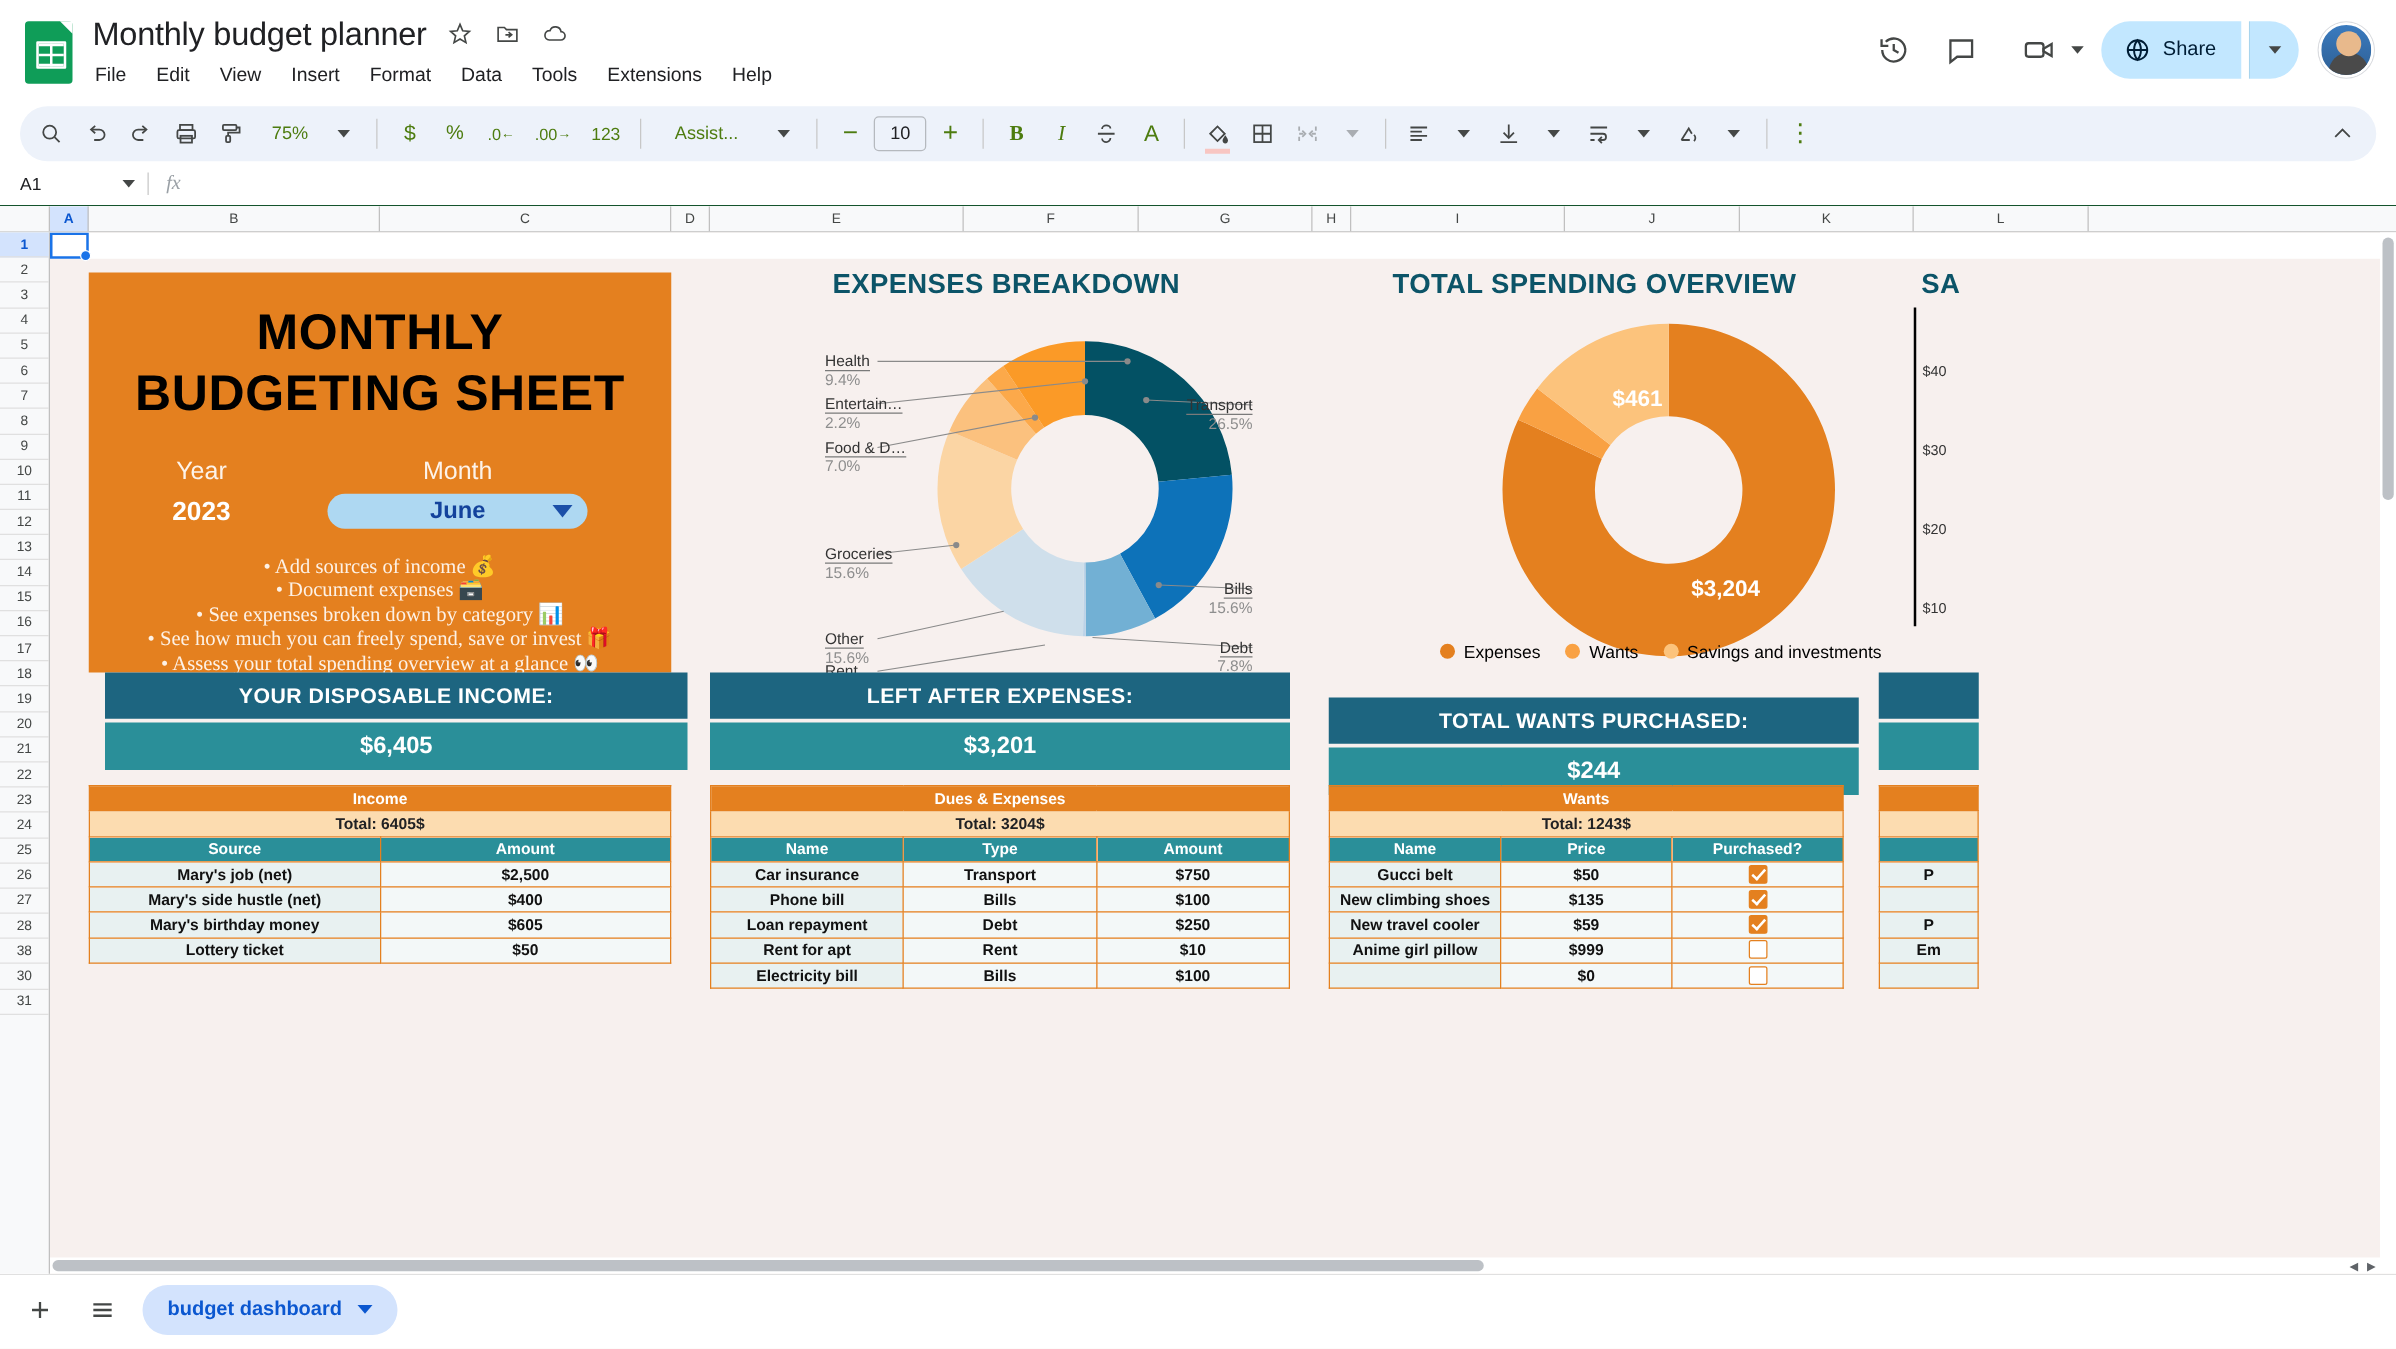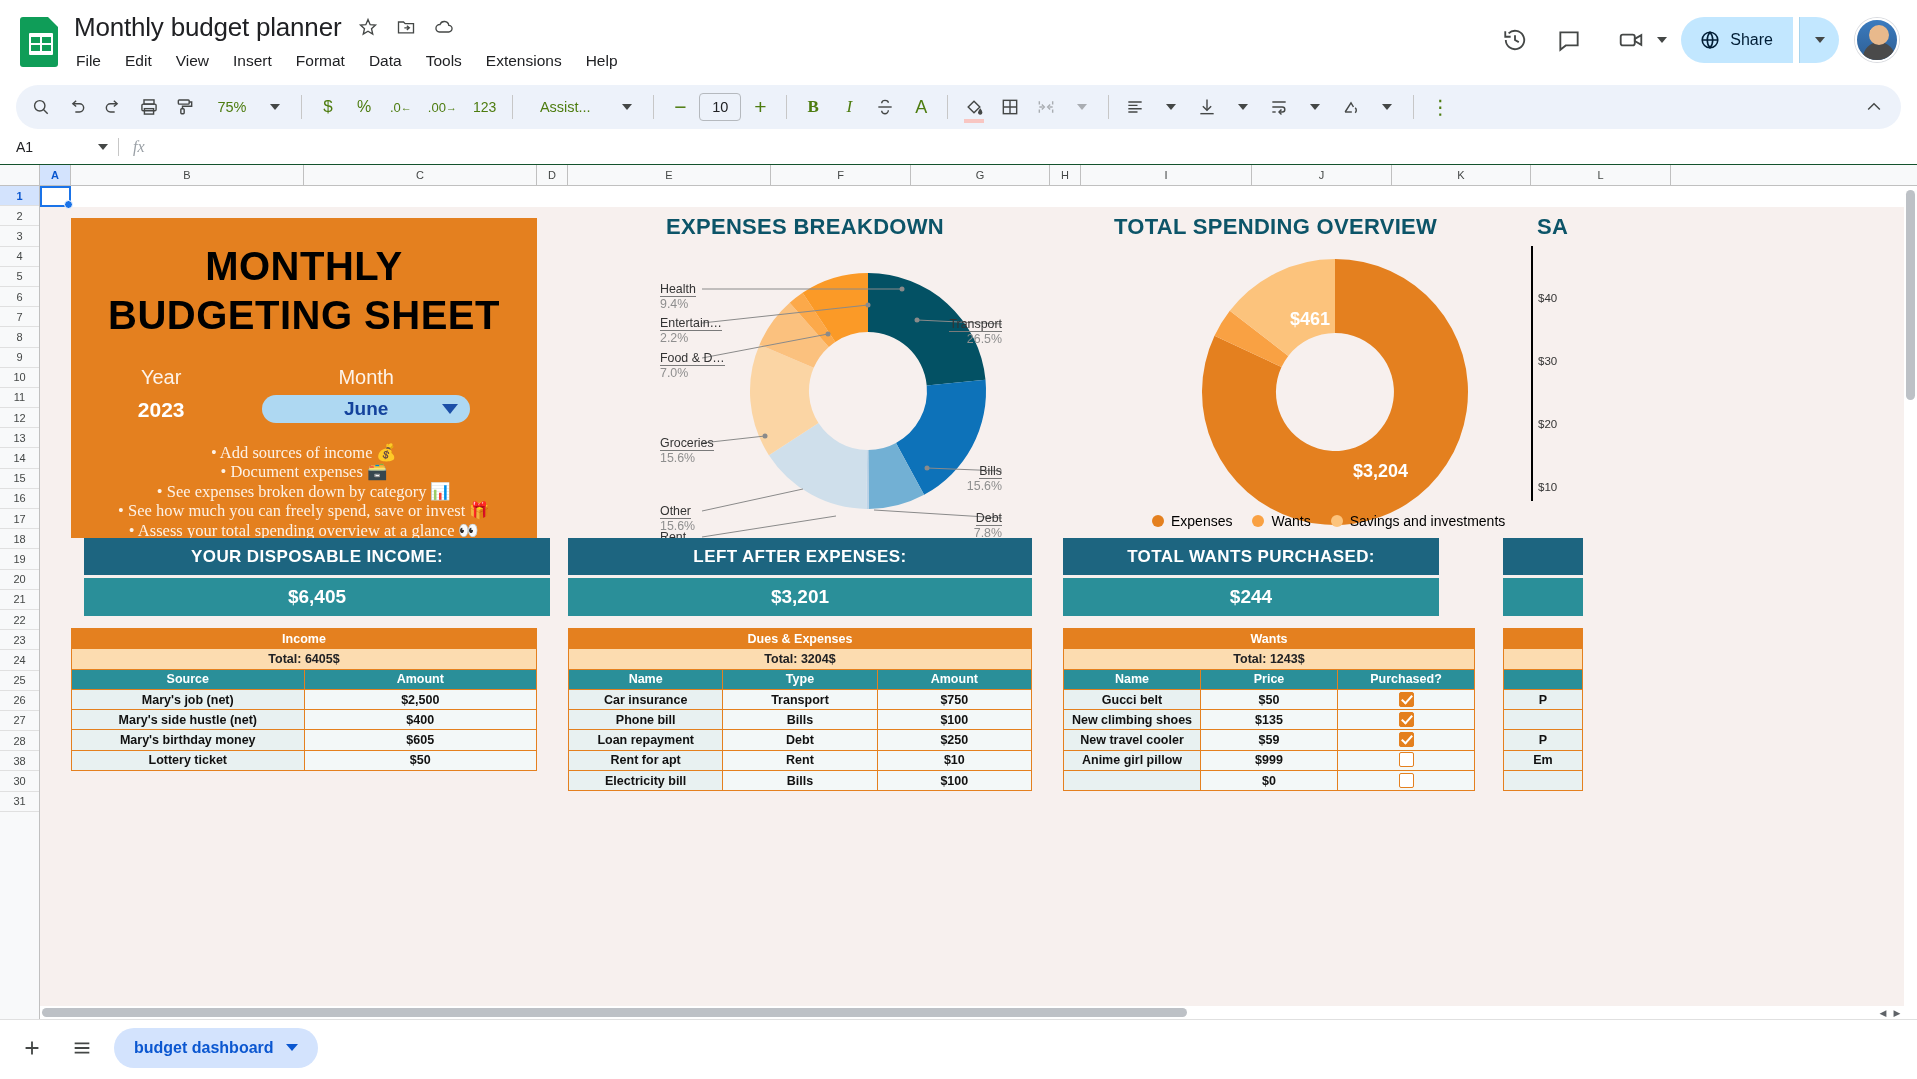--- a/index.html
+++ b/index.html
@@ -585,21 +585,21 @@
         <div class="axis-tick" style="left:1498px;top:295px">$10</div>
 
         <div class="banner" style="left:44px;top:352px;width:466px">
           <div class="bh">YOUR DISPOSABLE INCOME:</div>
           <div class="bv">$6,405</div>
         </div>
         <div class="banner" style="left:528px;top:352px;width:464px">
           <div class="bh">LEFT AFTER EXPENSES:</div>
           <div class="bv">$3,201</div>
         </div>
-        <div class="banner" style="left:1023px;top:352px;width:376px">
+        <div class="banner" style="left:1023px;top:372px;width:424px">
           <div class="bh">TOTAL WANTS PURCHASED:</div>
           <div class="bv">$244</div>
         </div>
         <div class="banner" style="left:1463px;top:352px;width:80px">
           <div class="bh"></div>
           <div class="bv"></div>
         </div>
 
         <table class="dt" style="left:31px;top:442px;width:466px">
           <tbody>

